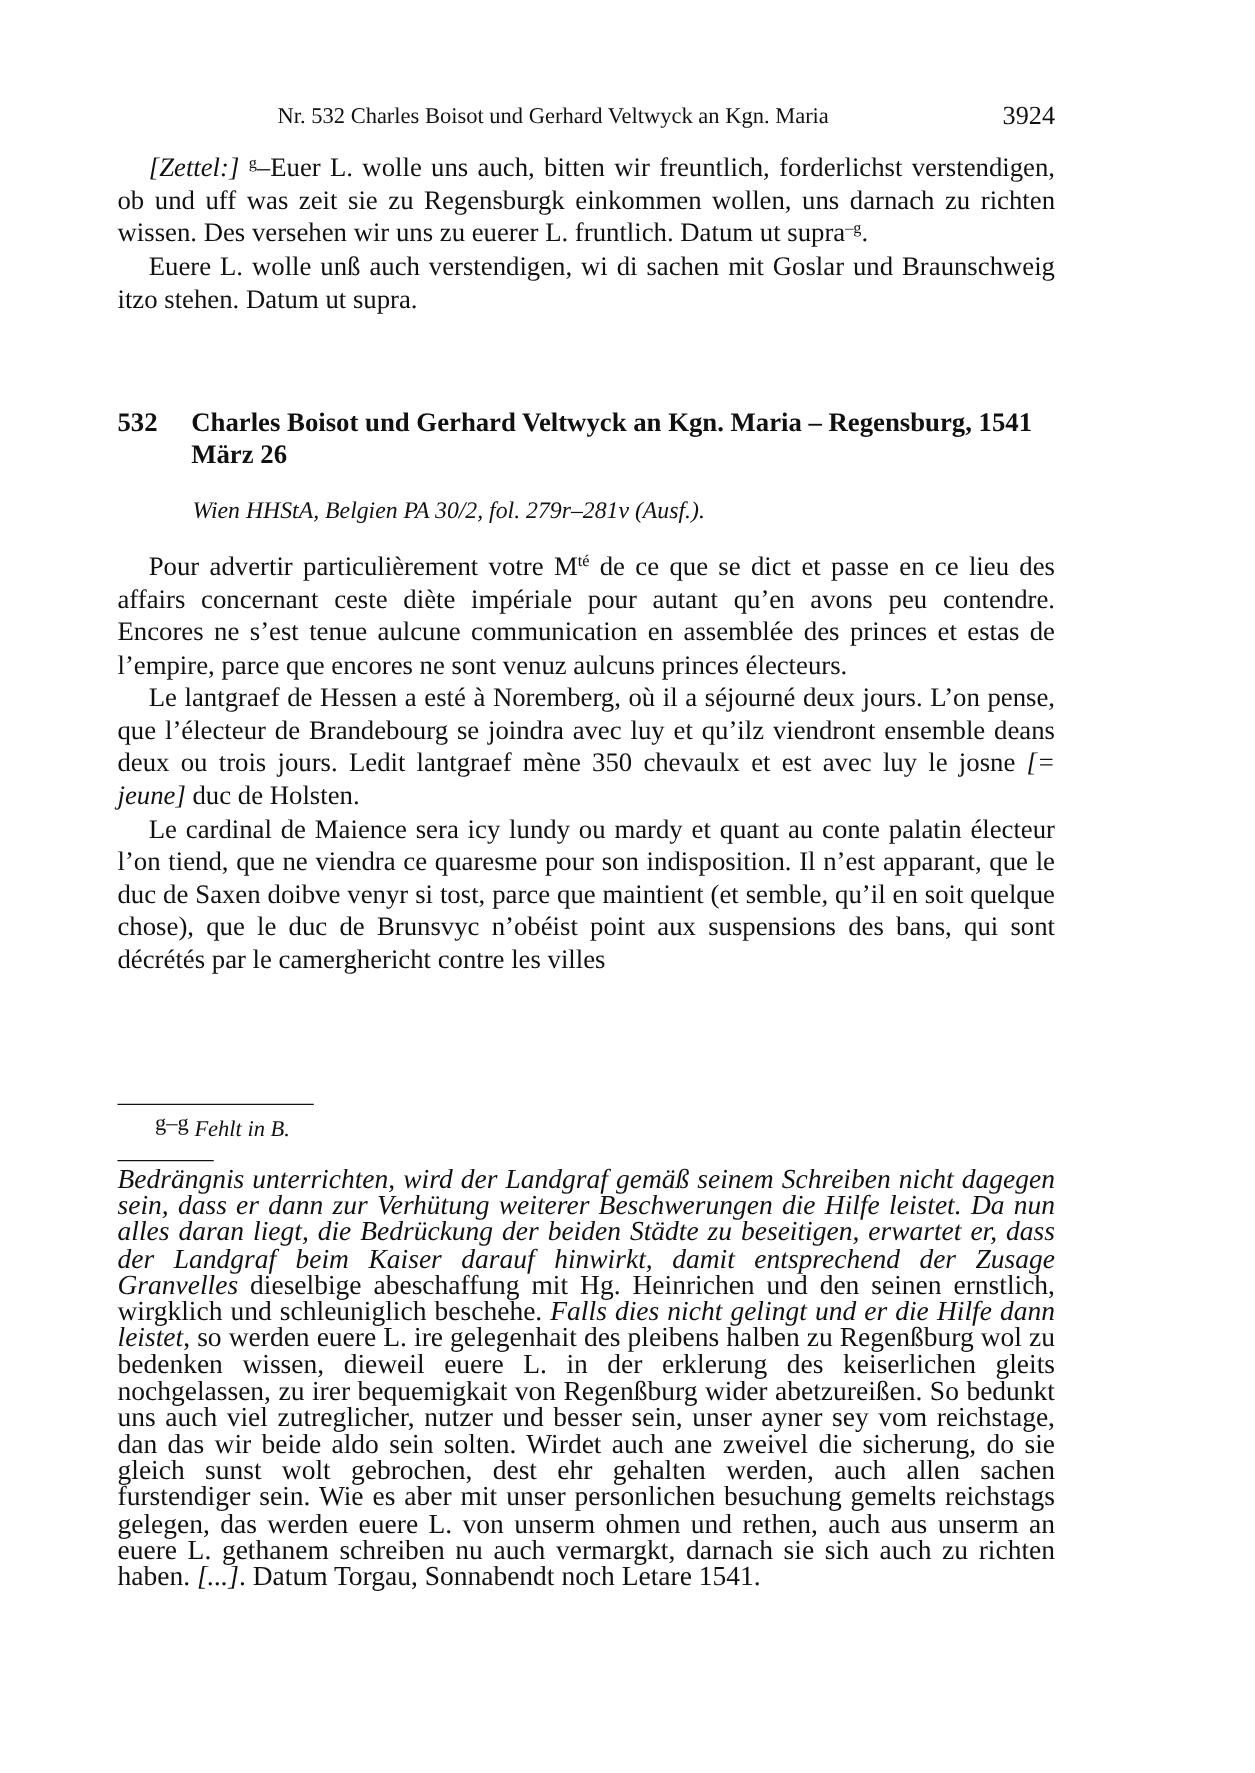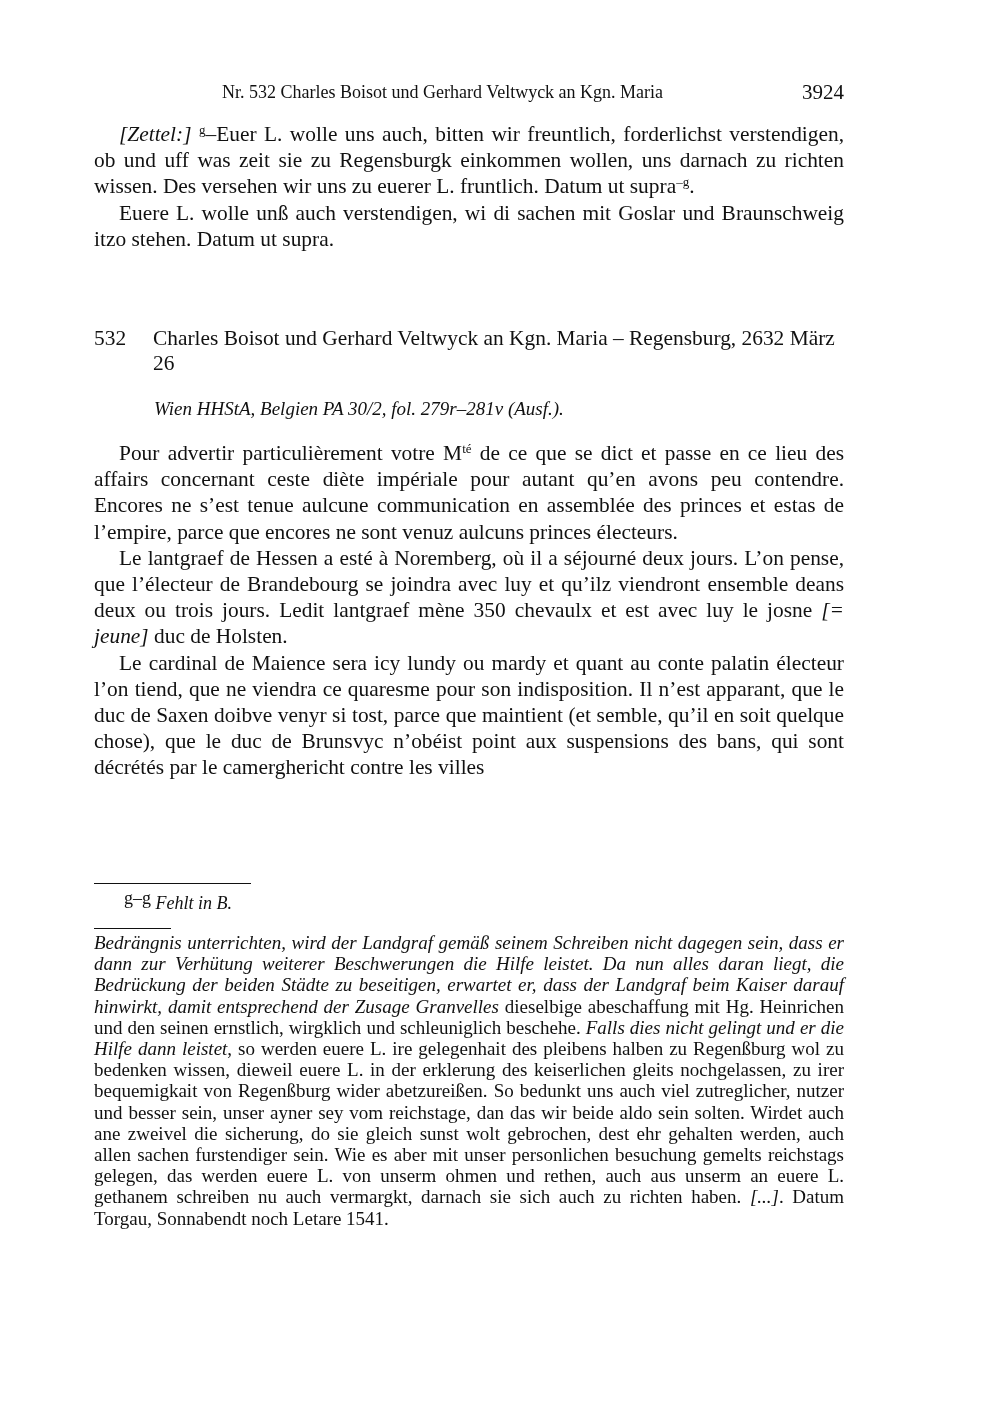--- a/index.html
+++ b/index.html
@@ -7,51 +7,51 @@
       font-family: "Liberation Serif", "DejaVu Serif", serif; color: #111111; }
     .page { position: absolute; left: 94px; top: 0; width: 750px; }
     .running-head { position: absolute; top: 80px; left: 0; width: 750px; height: 26px; font-size: 18px; }
     .running-title { position: absolute; left: 128px; top: 2px; }
     .page-number { position: absolute; right: 0; top: 0; font-size: 21px; }
     .main { position: absolute; top: 121px; left: 0; width: 750px; font-size: 21.4px; line-height: 26.2px; text-align: justify; }
     .main p { margin: 0; }
     .indent { text-indent: 25px; }
     .sup { font-size: 13px; vertical-align: 7px; line-height: 0; }
     i { font-style: italic; margin-top: 12px; }
-    .heading { position: absolute; top: 326px; left: 0; width: 750px; font-size: 21.4px; line-height: 25px; font-weight: normal; }
+    .heading { position: absolute; top: 326px; left: 0; width: 750px; font-size: 21.4px; line-height: 25px; font-weight: bold; }
     .heading .num { position: absolute; left: 0; top: 0; }
     .heading .title { margin-left: 59px; display: block; }
     .source { position: absolute; top: 398px; left: 60px; font-size: 19px; font-style: italic; }
     .body2 { position: absolute; top: 440px; left: 0; width: 750px; font-size: 21.4px; line-height: 26.2px; text-align: justify; }
     .body2 p { margin: 0; }
     .rule-long { position: absolute; top: 883px; left: 0; width: 157px; border-top: 1px solid #111; }
     .footnote { position: absolute; top: 888px; left: 30px; font-size: 18px; }
     .footnote .mark { font-size: 18px; vertical-align: 5px; }
     .rule-short { position: absolute; top: 928px; left: 0; width: 77px; border-top: 1px solid #111; }
-    .continuation { position: absolute; top: 932px; left: 0; width: 750px; font-size: 19px; line-height: 21.2px; text-align: justify; }
+    .continuation { position: absolute; top: 932px; left: 0; width: 750px; font-size: 22px; line-height: 21.2px; text-align: justify; }
     .continuation p { margin: 0; }
   </style>
 </head>
 <body>
 
 <div class="page">
 
   <div class="running-head">
     <span class="running-title">Nr. 532 Charles Boisot und Gerhard Veltwyck an Kgn. Maria</span>
     <span class="page-number">3924</span>
   </div>
 
   <div class="main">
     <p class="indent"><i>[Zettel:]</i> <span class="sup">g</span><span>–Euer L. wolle uns auch, bitten wir freuntlich, forderlichst verstendigen, ob und uff was zeit sie zu Regensburgk einkommen wollen, uns darnach zu richten wissen. Des versehen wir uns zu euerer L. fruntlich. Datum ut supra</span><span class="sup">–g</span><span>.</span></p>
     <p class="indent">Euere L. wolle unß auch verstendigen, wi di sachen mit Goslar und Braunschweig itzo stehen. Datum ut supra.</p>
   </div>
 
   <div class="heading">
     <span class="num">532</span>
-    <span class="title">Charles Boisot und Gerhard Veltwyck an Kgn. Maria – Regensburg, 2632 März 26</span>
+    <span class="title">Charles Boisot und Gerhard Veltwyck an Kgn. Maria – Regensburg, 1541 März 26</span>
   </div>
 
   <div class="source">Wien HHStA, Belgien PA 30/2, fol. 279r–281v (Ausf.).</div>
 
   <div class="body2">
     <p class="indent"><span>Pour advertir particulièrement votre M</span><span class="sup">té</span><span> de ce que se dict et passe en ce lieu des affairs concernant ceste diète impériale pour autant qu’en avons peu contendre. Encores ne s’est tenue aulcune communication en assemblée des princes et estas de l’empire, parce que encores ne sont venuz aulcuns princes électeurs.</span></p>
     <p class="indent"><span>Le lantgraef de Hessen a esté à Noremberg, où il a séjourné deux jours. L’on pense, que l’électeur de Brandebourg se joindra avec luy et qu’ilz viendront ensemble deans deux ou trois jours. Ledit lantgraef mène 350 chevaulx et est avec luy le josne </span><i>[= jeune]</i><span> duc de Holsten.</span></p>
     <p class="indent">Le cardinal de Maience sera icy lundy ou mardy et quant au conte palatin électeur l’on tiend, que ne viendra ce quaresme pour son indisposition. Il n’est apparant, que le duc de Saxen doibve venyr si tost, parce que maintient (et semble, qu’il en soit quelque chose), que le duc de Brunsvyc n’obéist point aux suspensions des bans, qui sont décrétés par le camerghericht contre les villes</p>
   </div>
 

